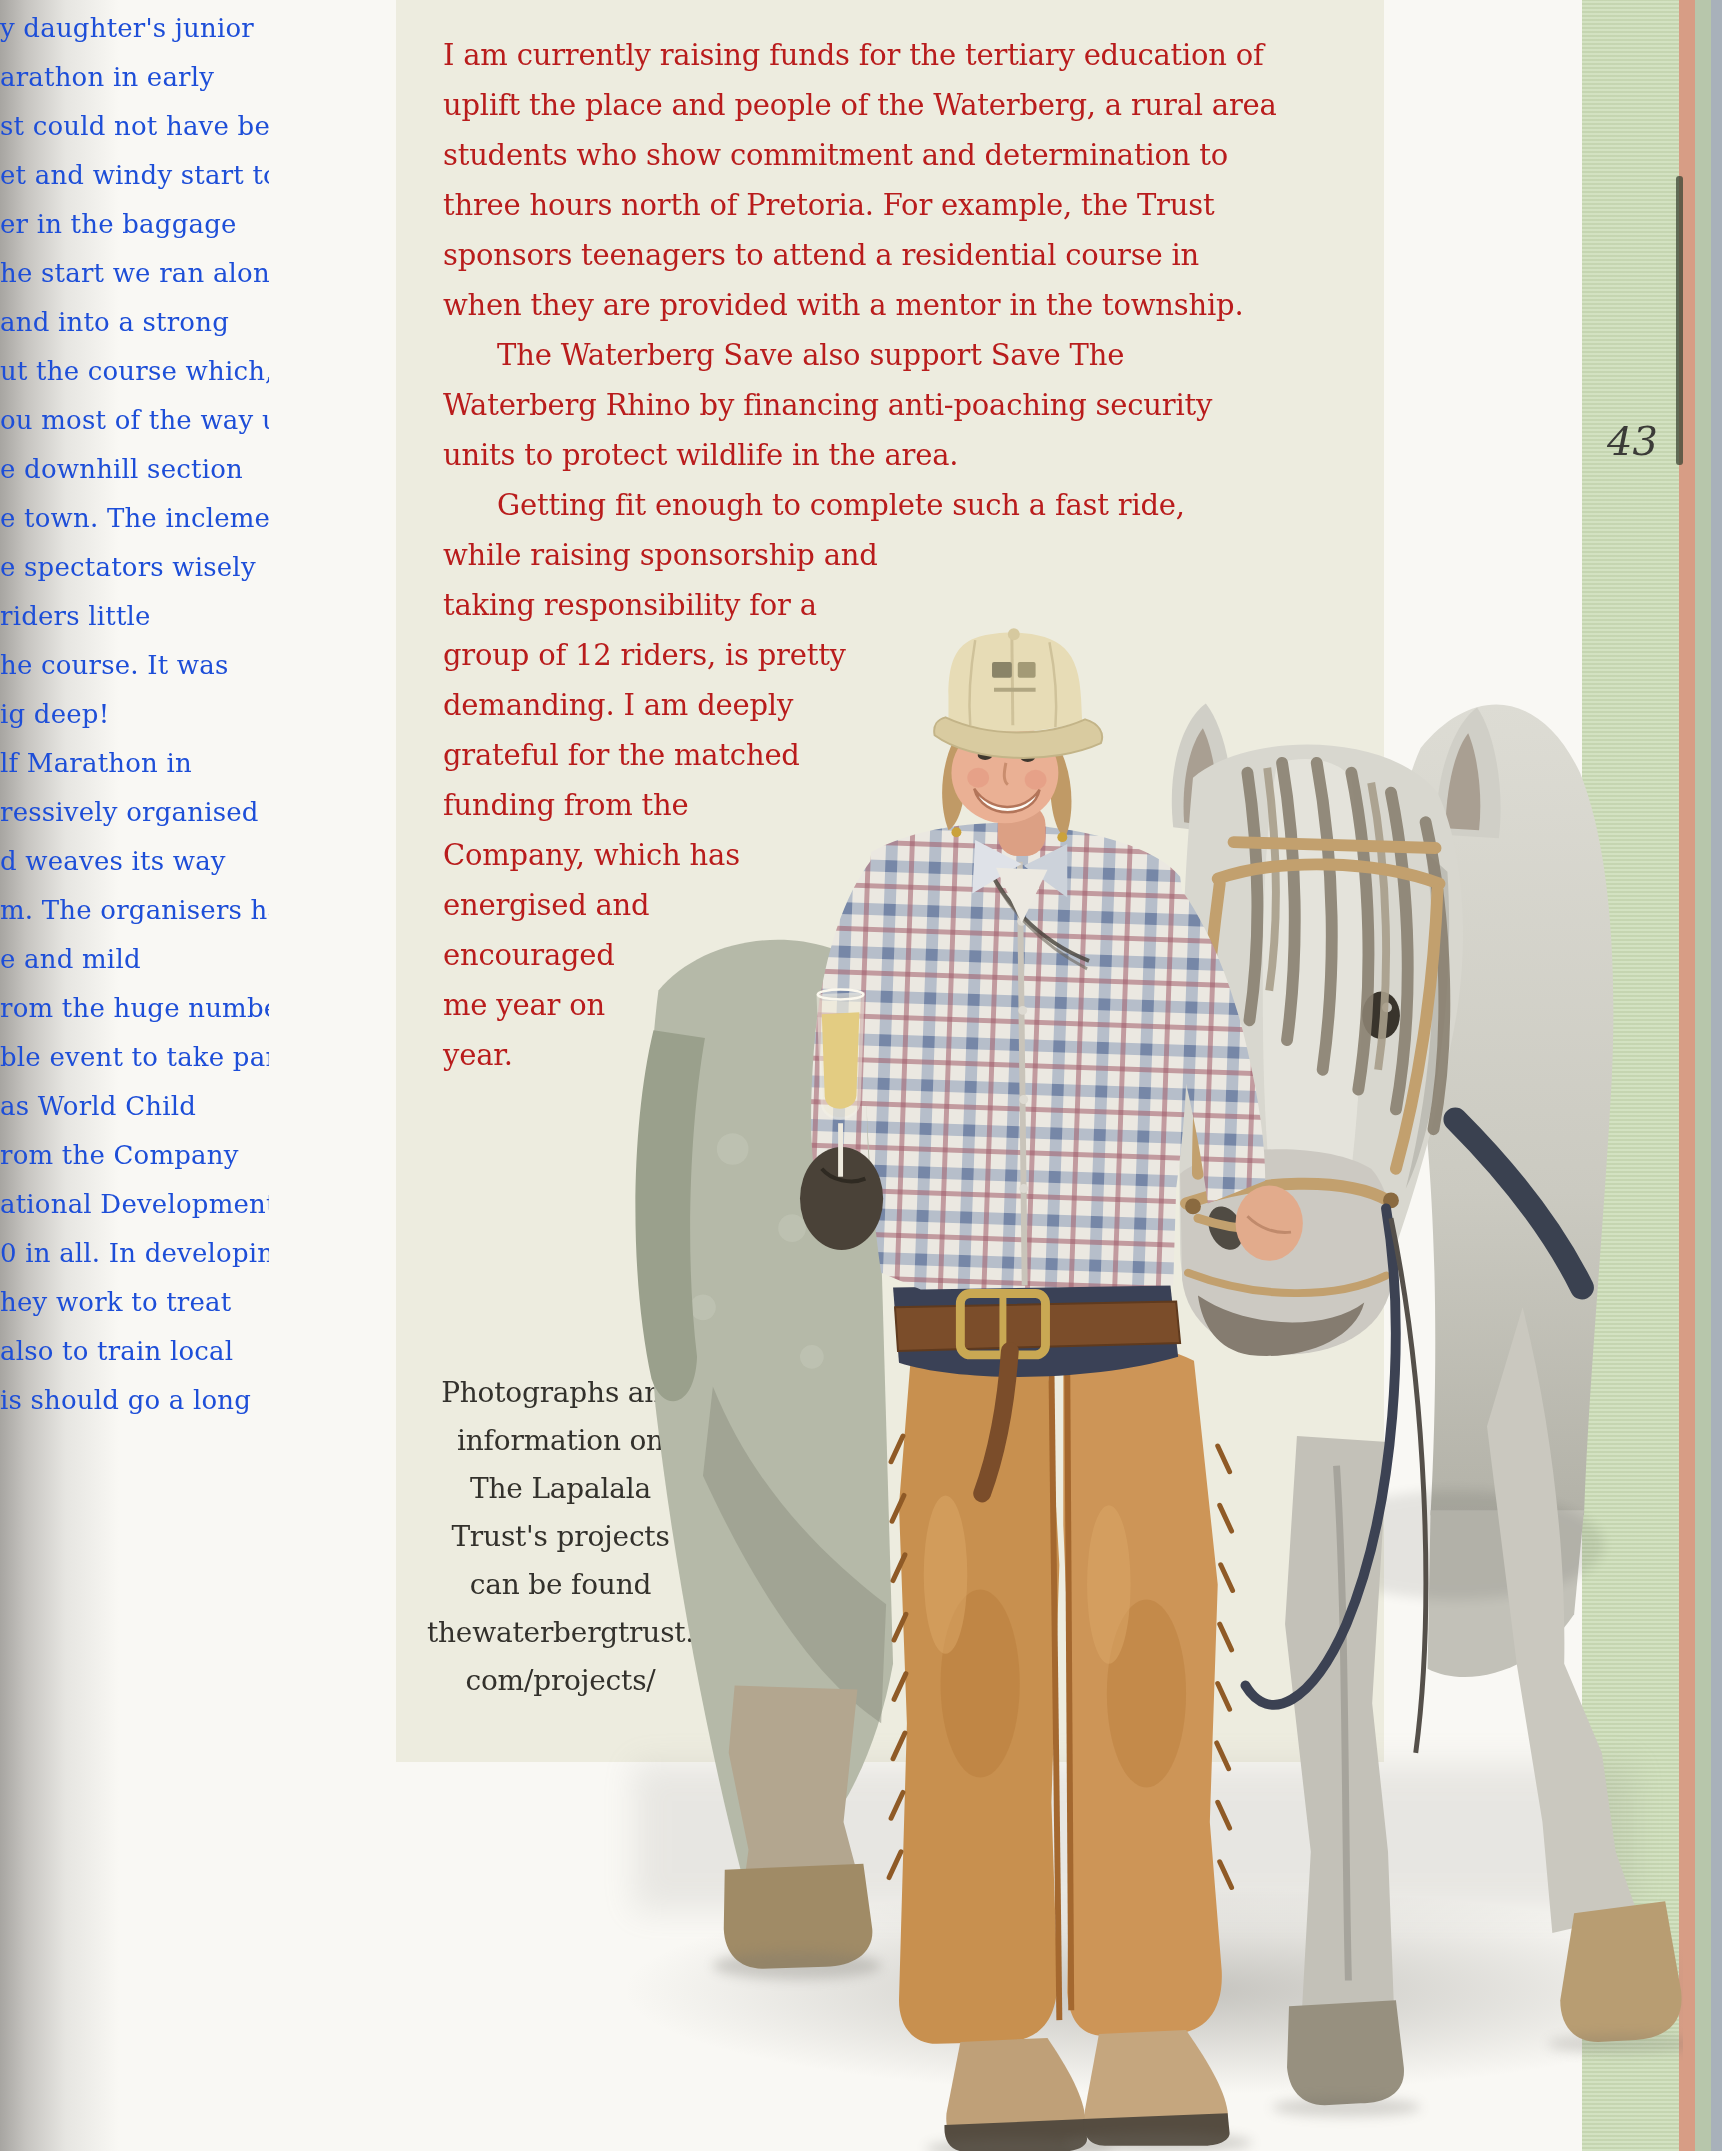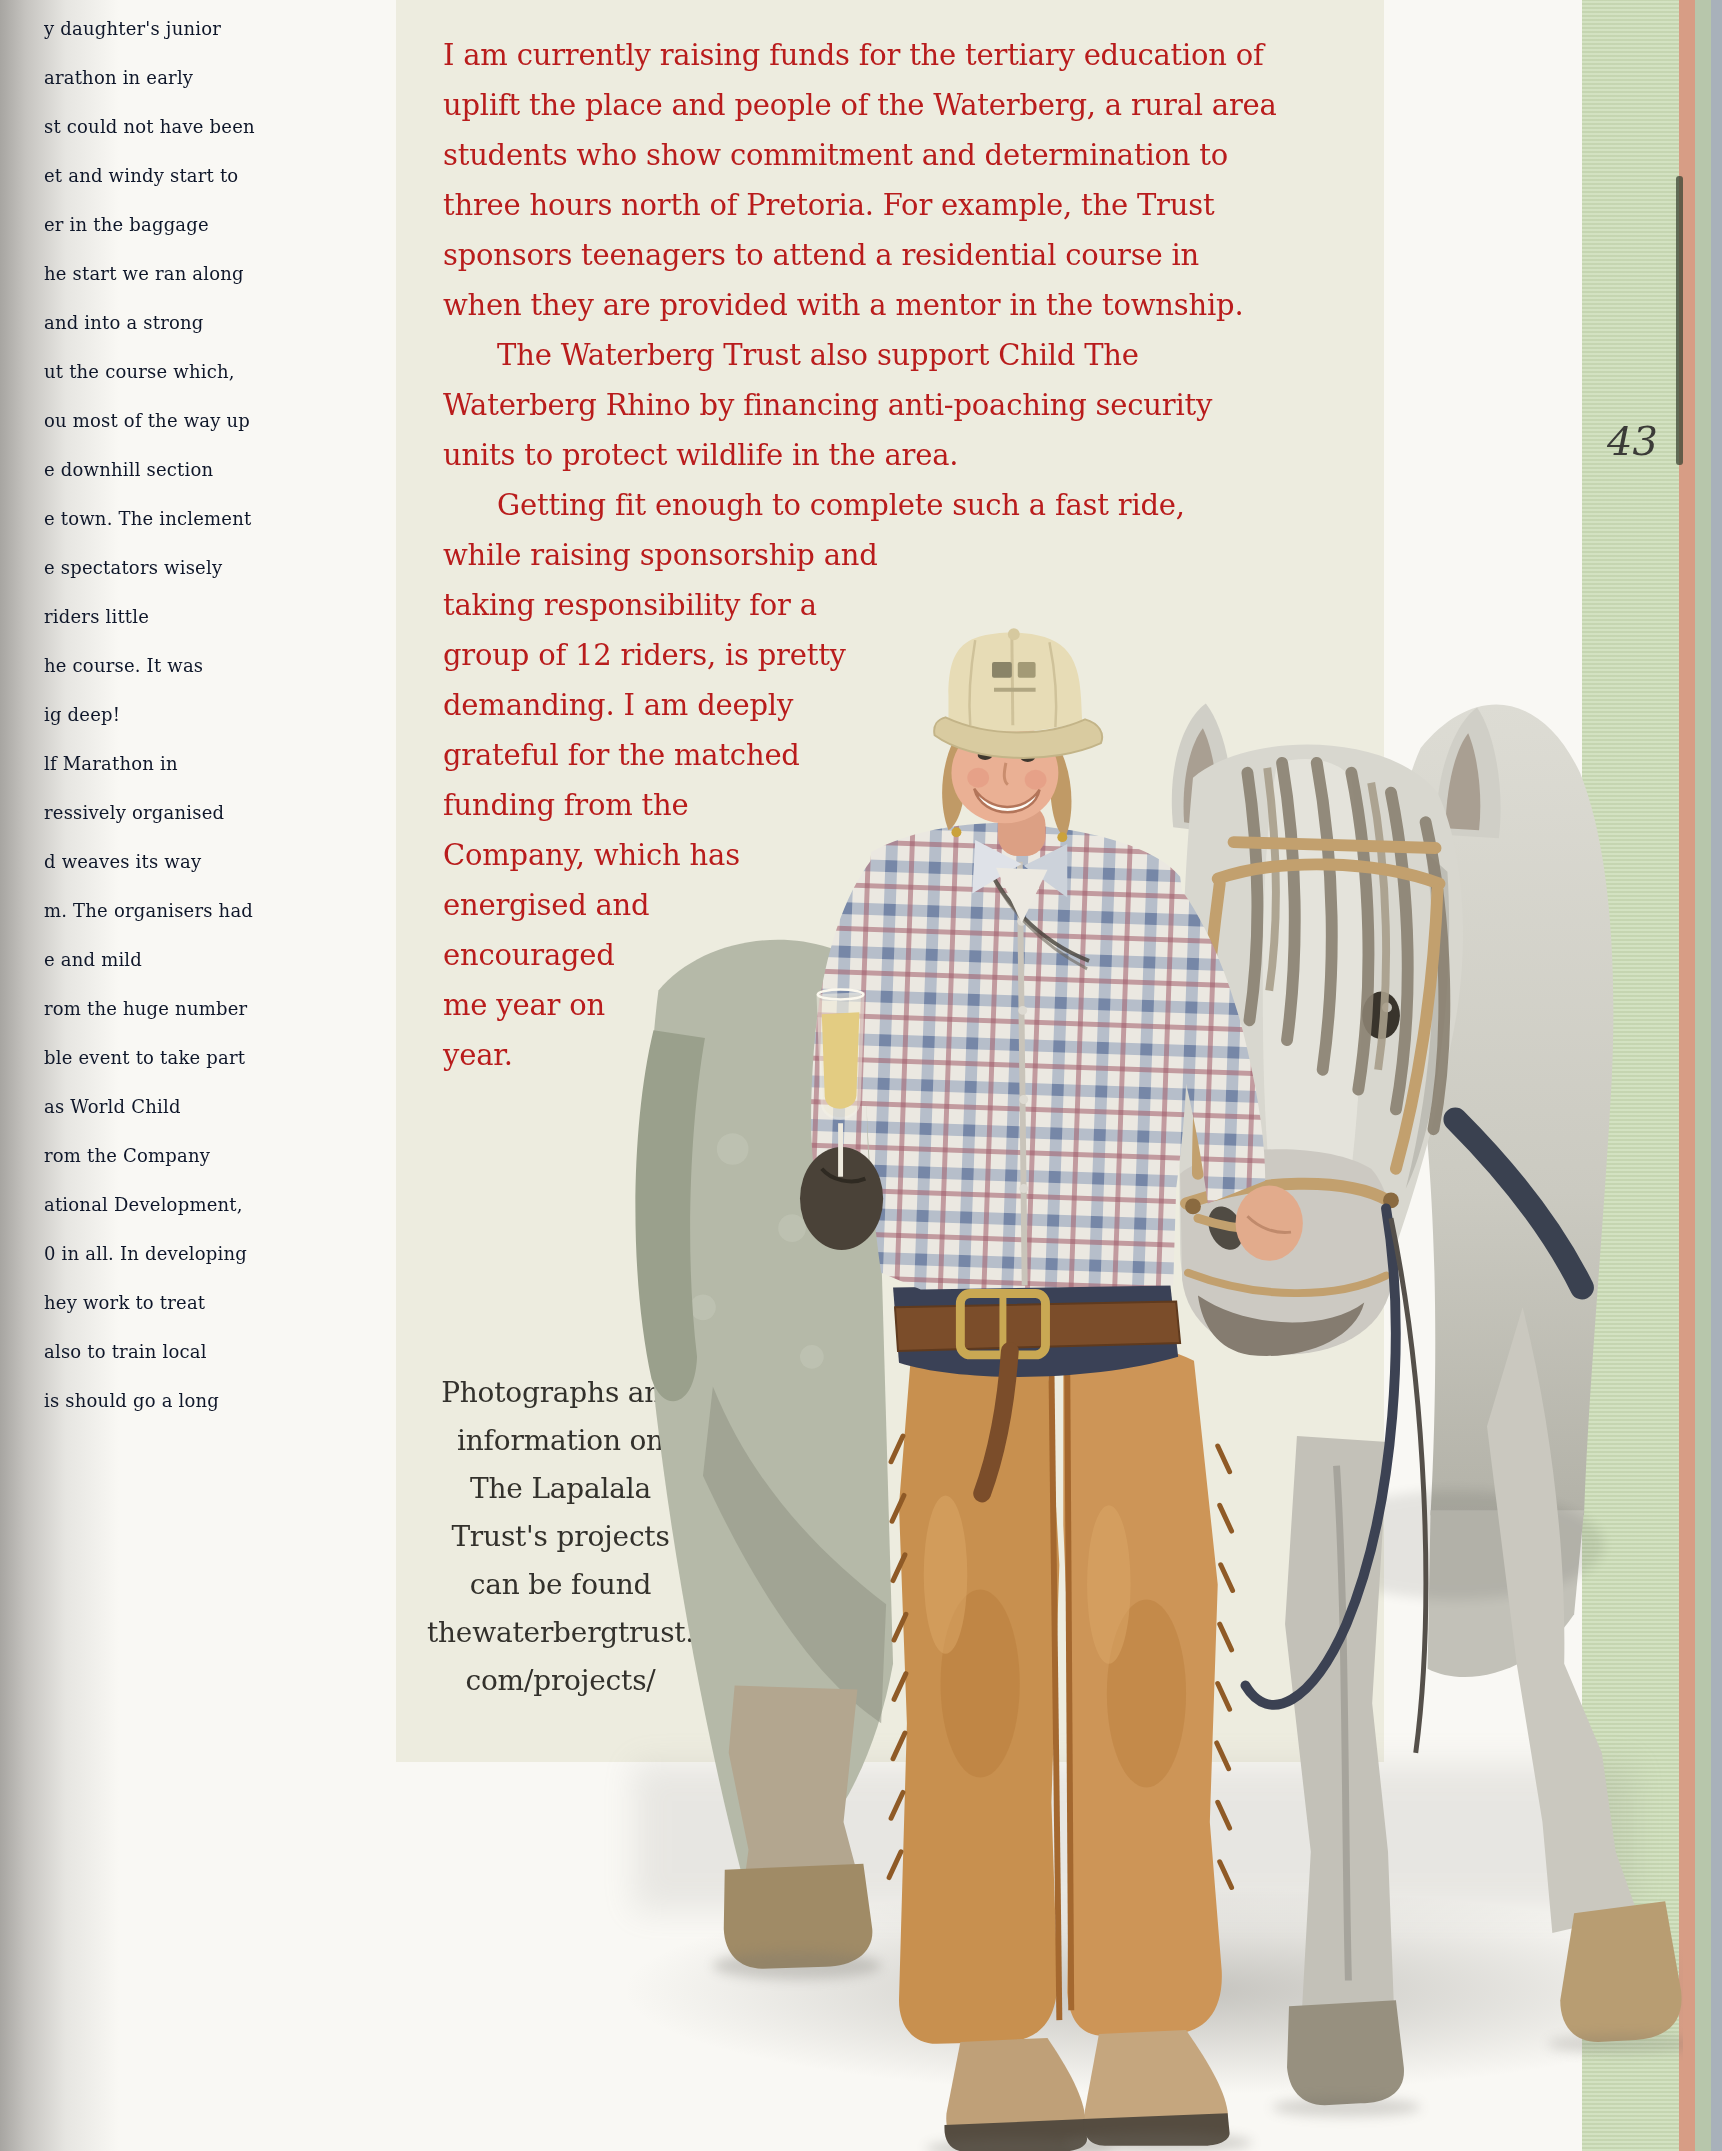--- a/index.html
+++ b/index.html
@@ -10,22 +10,22 @@
   }
   .spine-shadow{
     position:absolute;left:0;top:0;width:119px;height:100%;z-index:3;pointer-events:none;
     background:linear-gradient(90deg,#a7a5a1 0,#c6c4c0 22%,#e6e5e1 55%,rgba(249,248,244,0) 100%);
   }
   
   .ghost-col{
     position:absolute;left:0;top:4px;width:269px;height:1436px;overflow:hidden;z-index:4;
   }
   .ghost-line{
-    height:49px;line-height:49px;font-size:18px;color:#0f172a;white-space:nowrap;
-    letter-spacing:0.2px;filter:blur(0.5px);padding-left:44px;
+    height:49px;line-height:49px;font-size:26px;color:#1d4ed8;white-space:nowrap;
+    letter-spacing:0.2px;filter:blur(0.5px);
   }
   
   .cream-box{
     position:absolute;left:396px;top:0;width:988px;height:1762px;
     background:#edecdf;z-index:1;
   }
   .article{
     position:absolute;left:443px;top:30px;width:891px;z-index:2;
     font-size:29px;color:#b91c1c;letter-spacing:-0.2px;
   }
@@ -108,21 +108,21 @@
 
   <div class="line">I am currently raising funds for the tertiary education of</div>
       <div class="line">uplift the place and people of the Waterberg, a rural area</div>
       <div class="line">students who show commitment and determination to</div>
       <div class="line">three hours north of Pretoria. For example, the Trust</div>
       <div class="line">sponsors teenagers to attend a residential course in</div>
       <div class="line">when they are provided with a mentor in the township.</div>
     </div>
   <div>
 
-  <div class="line">      The Waterberg Trust also support Child The</div>
+  <div class="line">      The Waterberg Save also support Save The</div>
       <div class="line">Waterberg Rhino by financing anti-poaching security</div>
       <div class="line">units to protect wildlife in the area.</div>
     </div>
   <div>
 
   <div class="line">      Getting fit enough to complete such a fast ride,</div>
       <div class="line">while raising sponsorship and</div>
       <div class="line">taking responsibility for a</div>
       <div class="line">group of 12 riders, is pretty</div>
       <div class="line">demanding. I am deeply</div>

